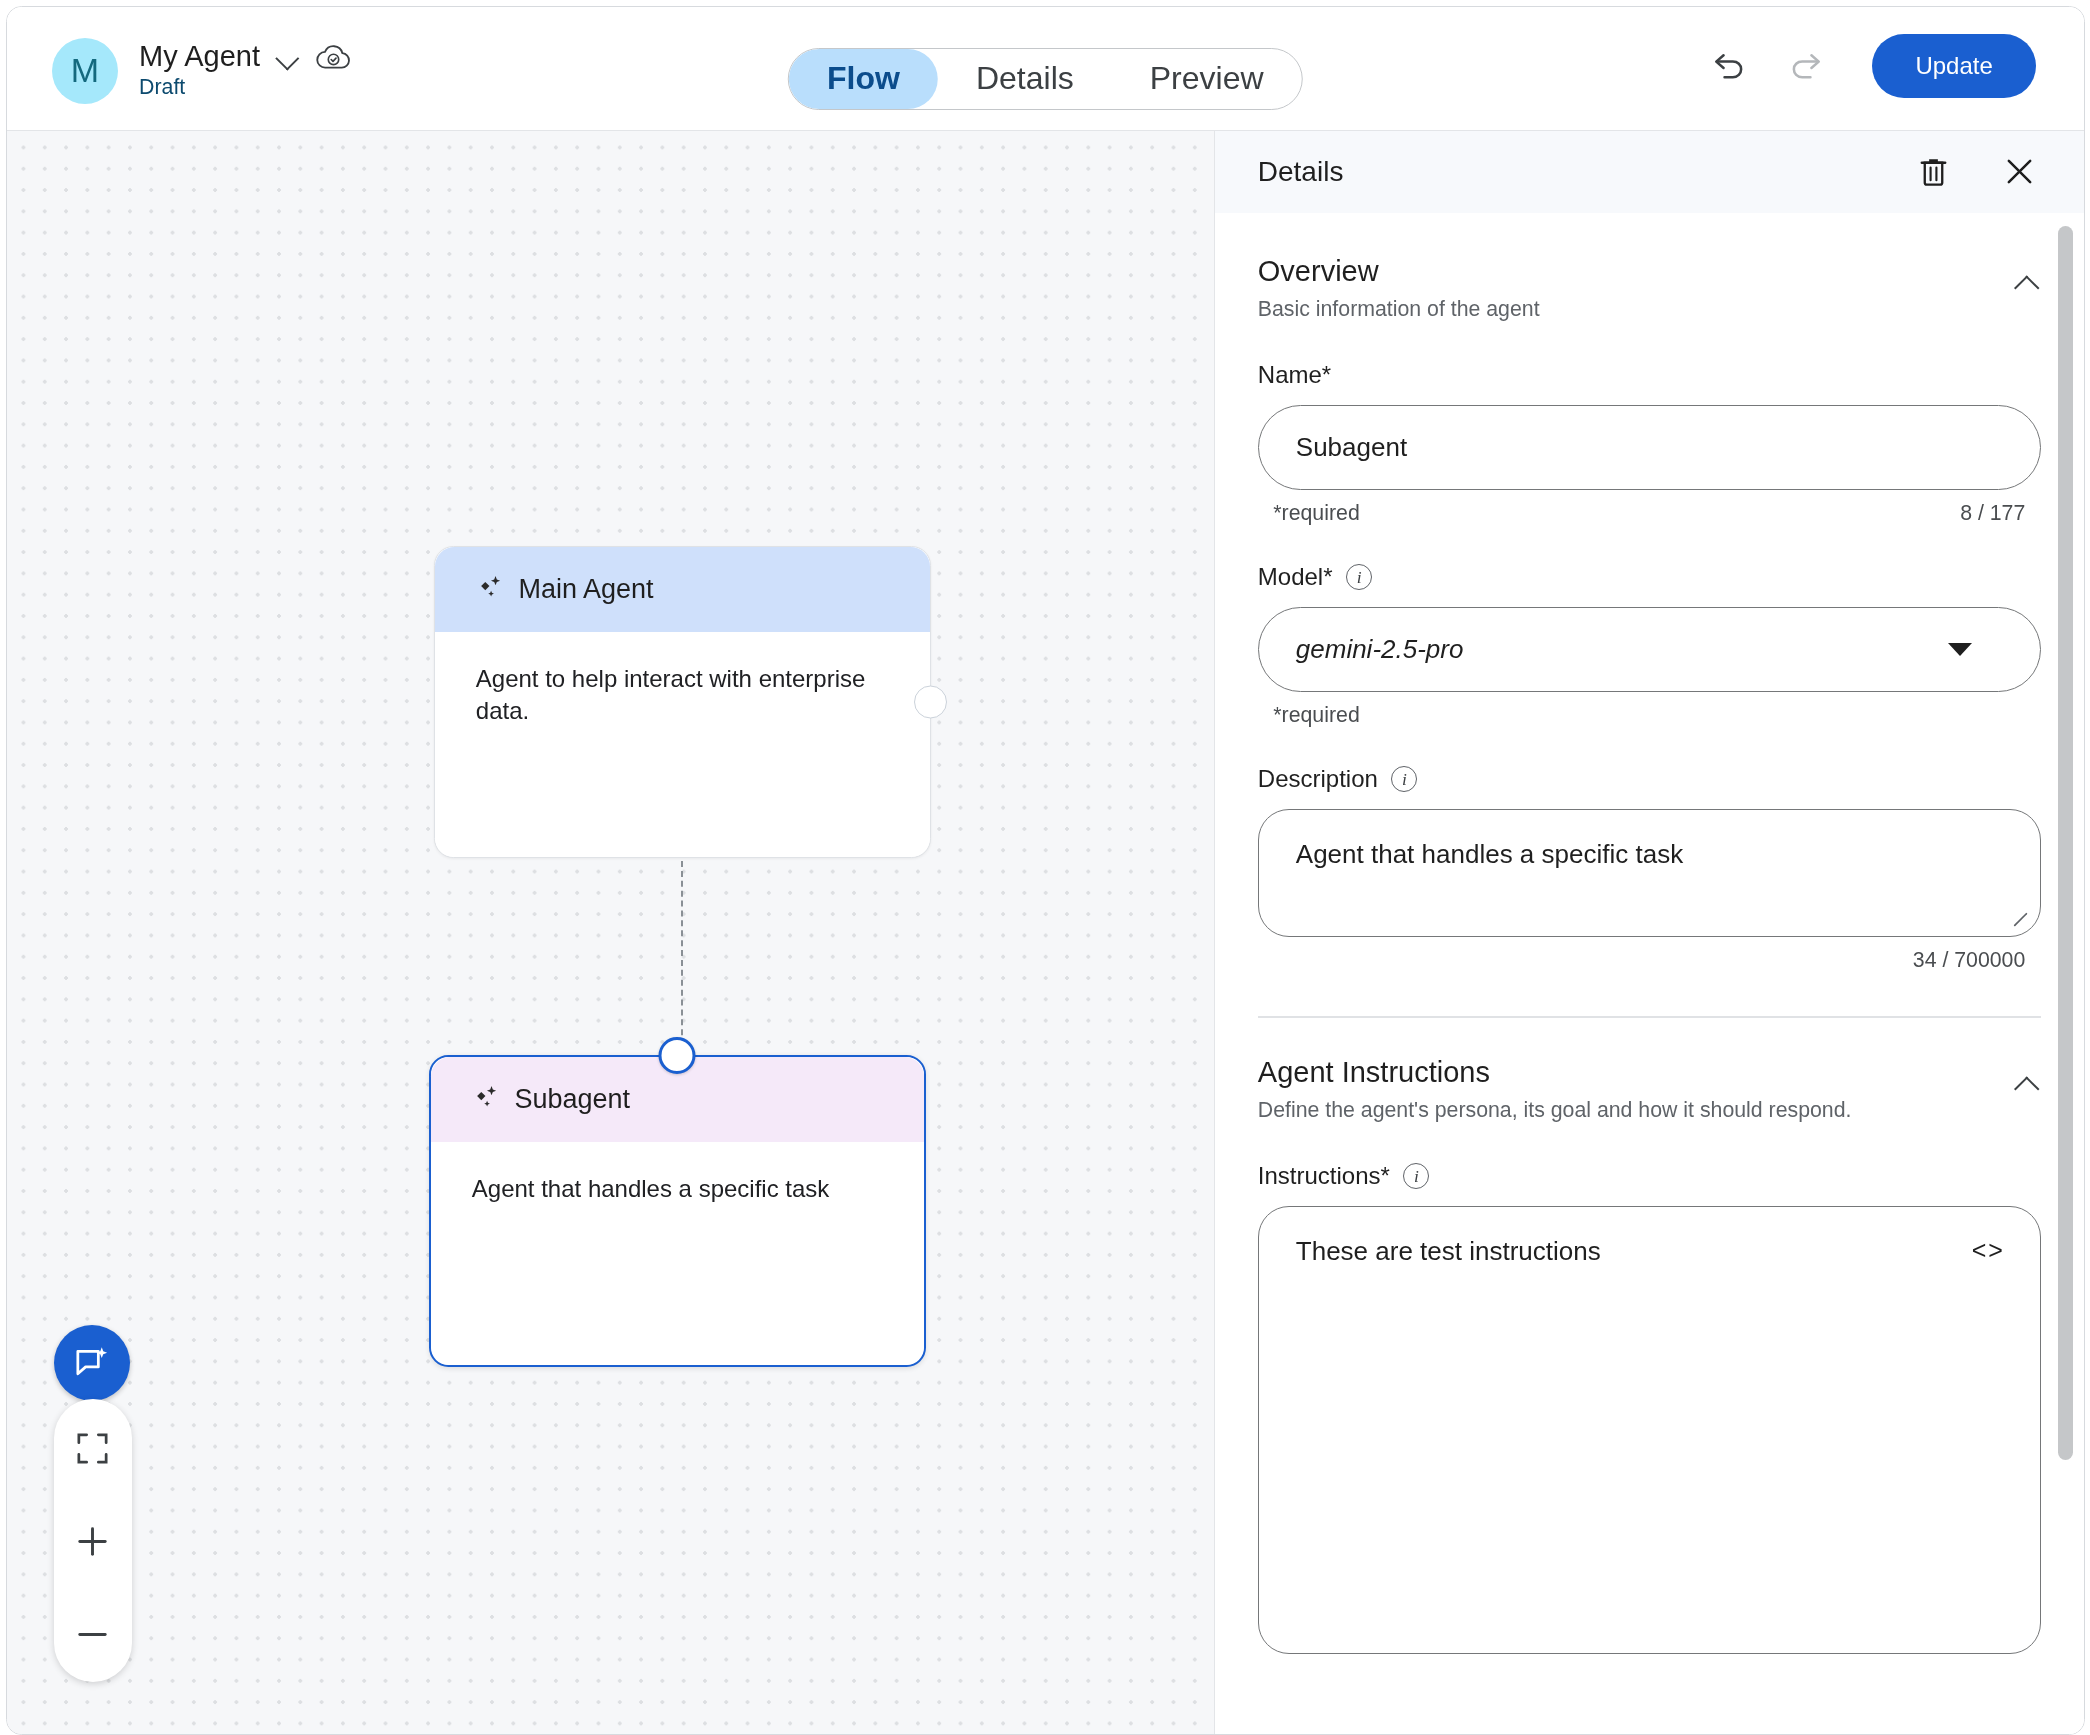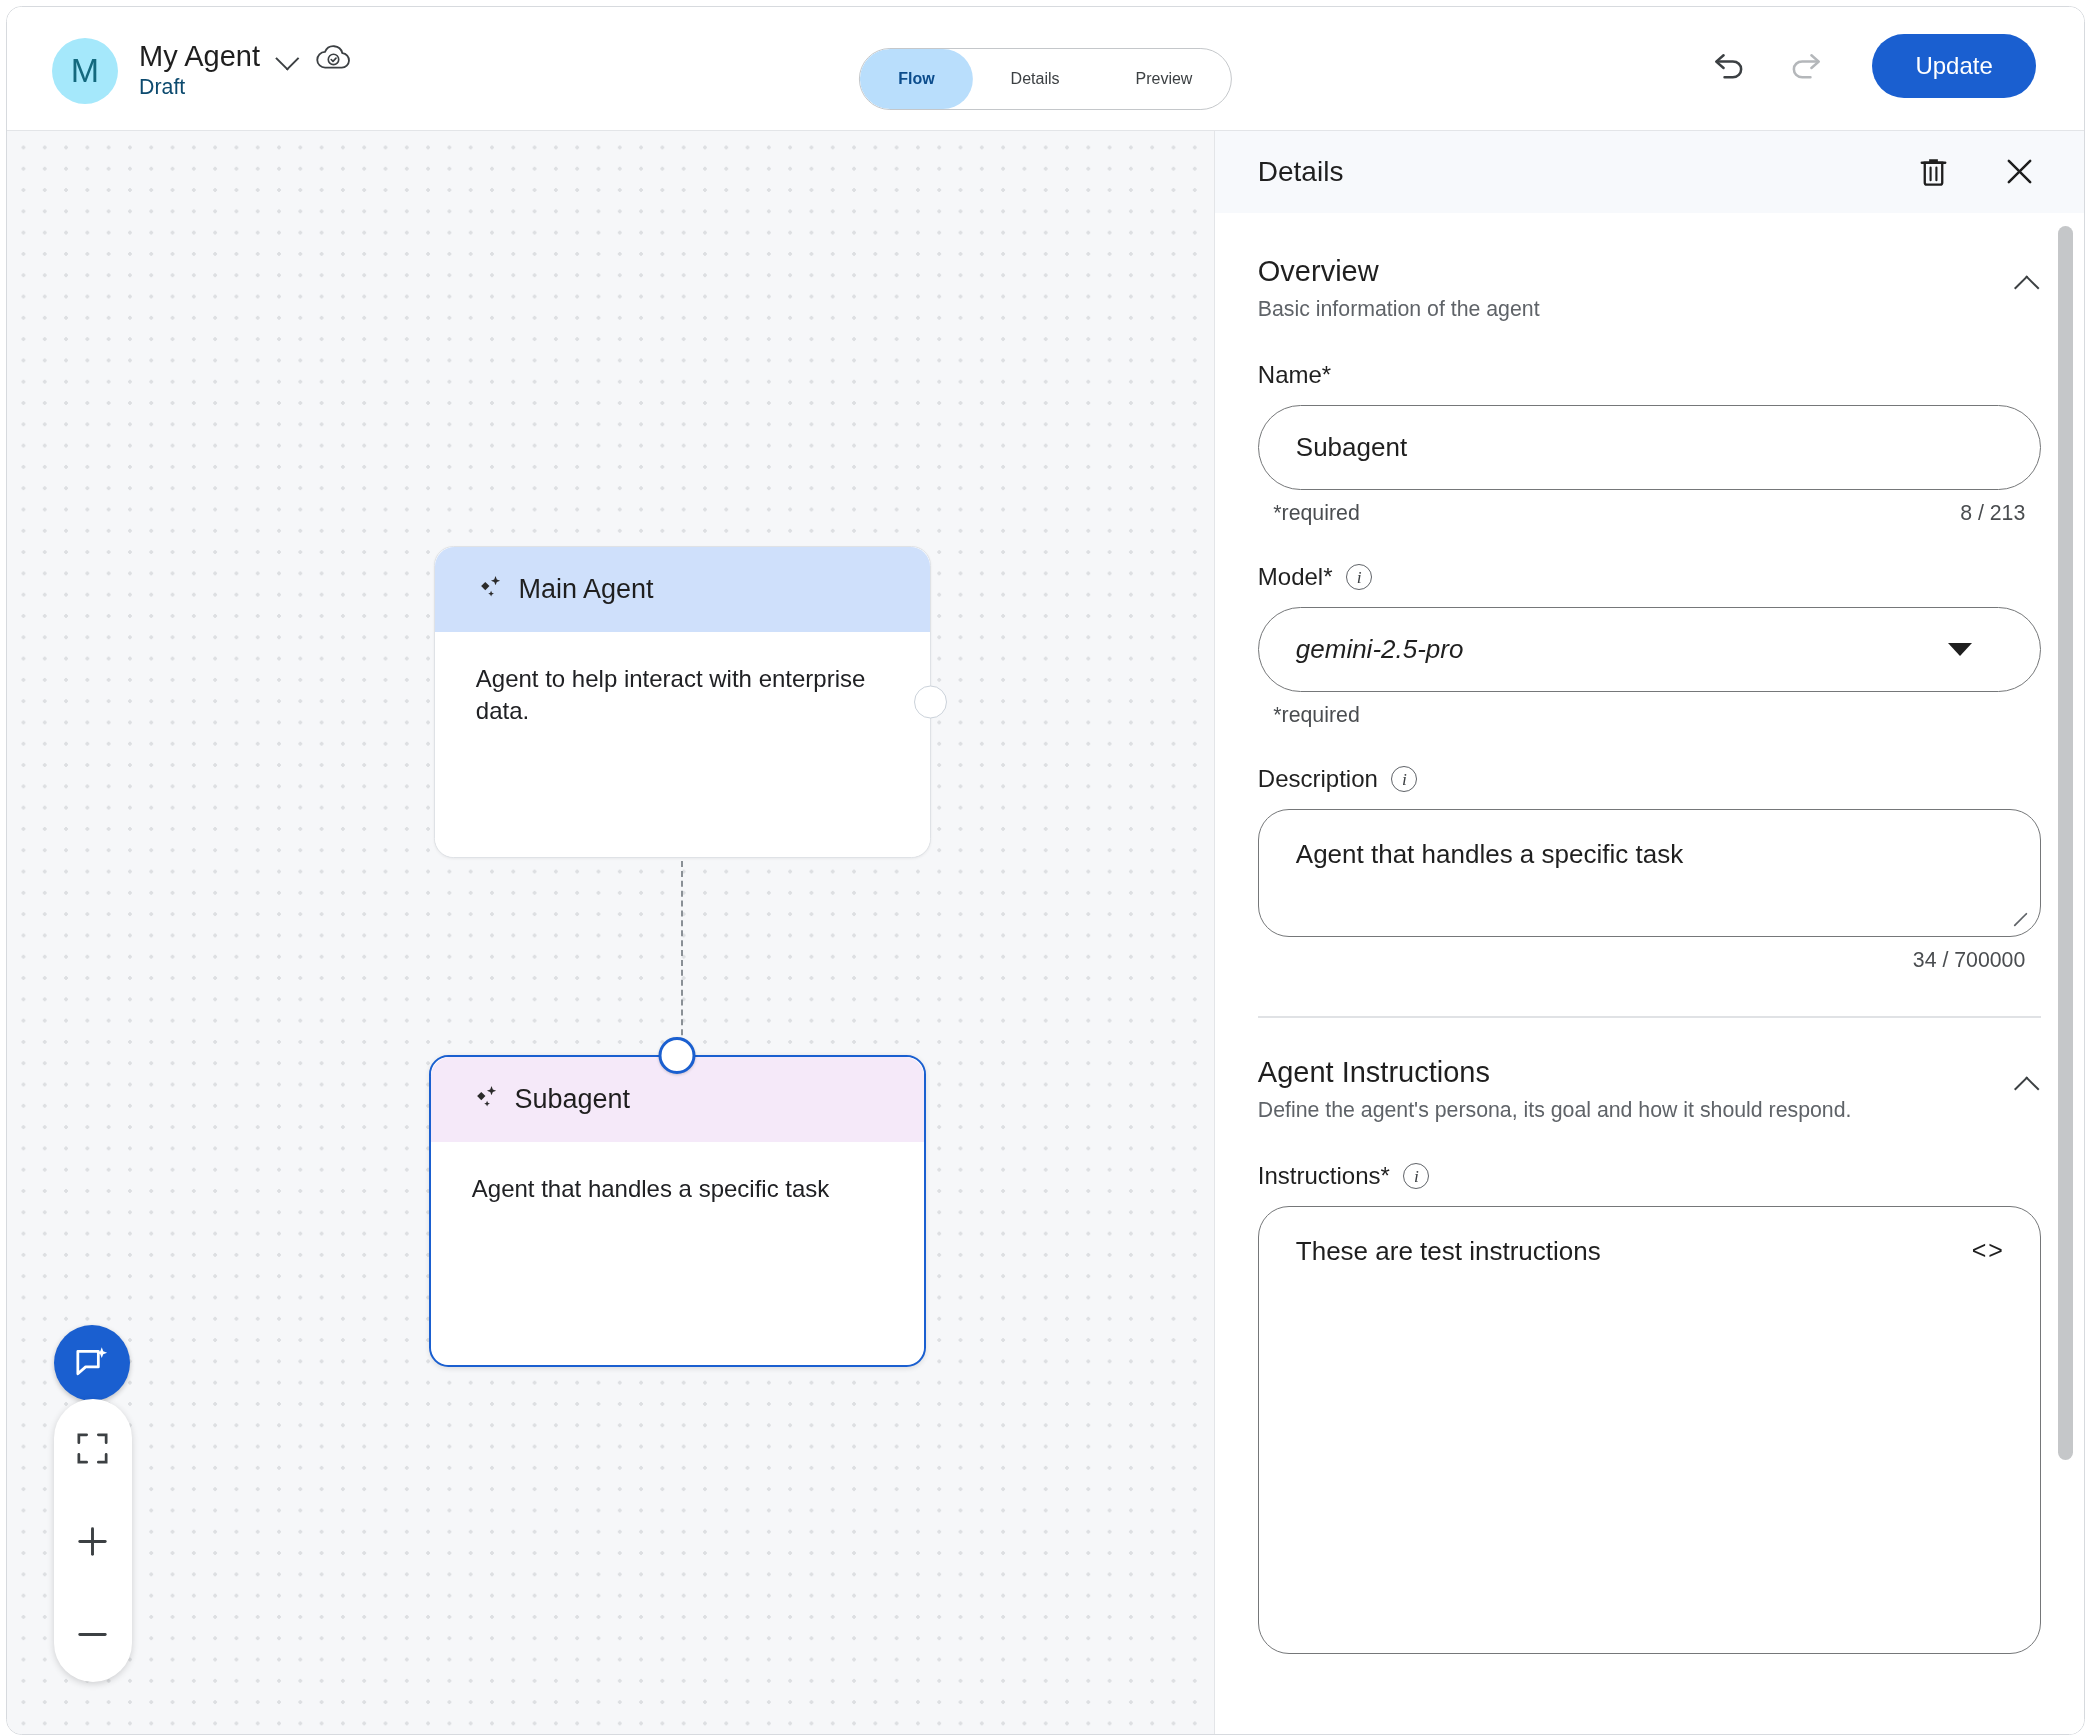--- a/index.html
+++ b/index.html
@@ -64,21 +64,21 @@
     border-radius: 47px;
     height: 62px;
     padding: 0;
     background: #ffffff;
     overflow: hidden;
   }
   .seg {
     height: 100%;
     display: flex; align-items: center; justify-content: center;
     padding: 0 38px;
-    font-size: 16px;
+    font-size: 32px;
     color: #3c4043;
     cursor: pointer;
     white-space: nowrap;
   }
   .seg.active {
     background: #b9defc;
     color: #0b4c8c;
     font-weight: 700;
     border-radius: 47px;
   }
@@ -486,21 +486,21 @@
 
           <div class="field">
             <div class="field-label">
               <span>Name*</span>
             </div>
             <div class="input-box">
               <span>Subagent</span>
             </div>
             <div class="helper-row">
               <span>*required</span>
-              <span>8 / 213</span>
+              <span>8 / 177</span>
             </div>
           </div>
 
           <div class="field">
             <div class="field-label">
               <span>Model*</span>
               <span class="info-icon">i</span>
             </div>
             <div class="input-box select-box">
               <span class="select-val">gemini-2.5-pro</span>

